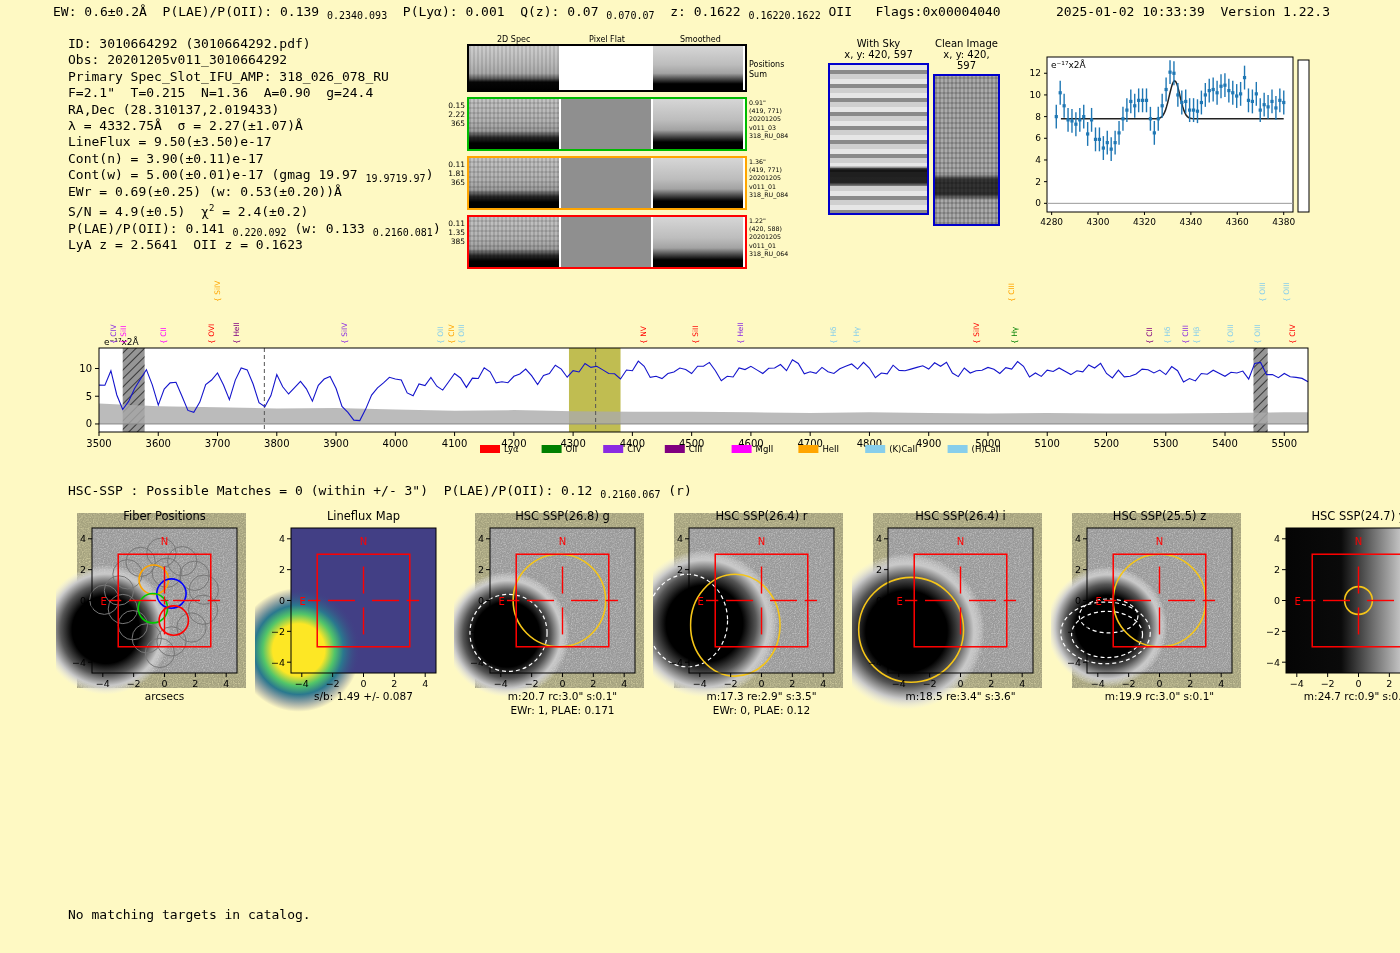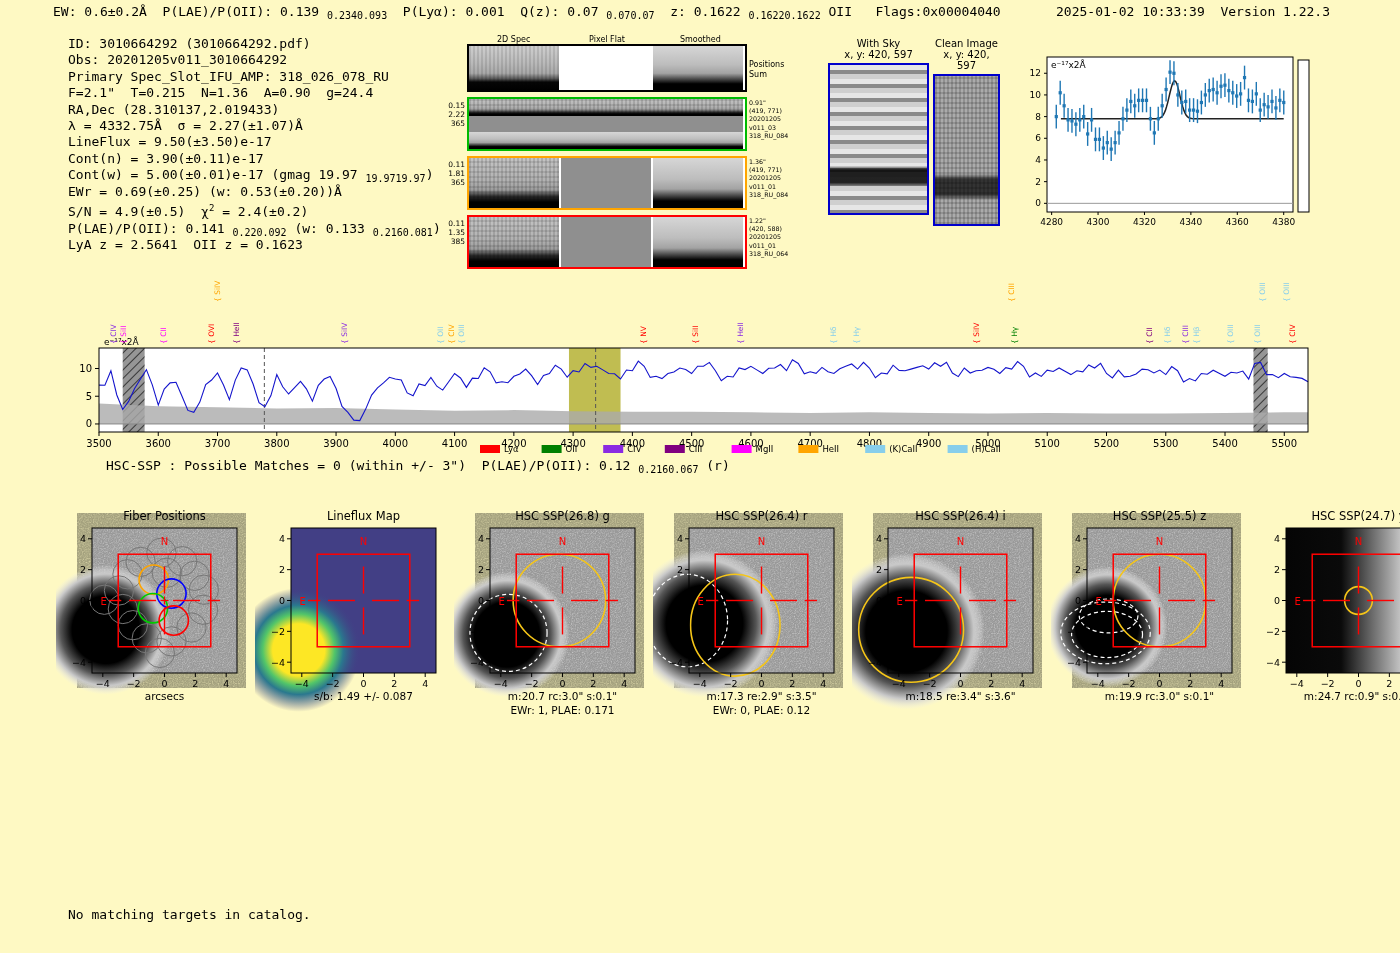--- a/index.html
+++ b/index.html
@@ -34,21 +34,21 @@
   #withsky{position:absolute;left:828px;top:38px;width:101px;}
   #withsky .cut-img{margin-top:3px;height:148px;border:2px solid #0000cc;
      background:linear-gradient(180deg,rgba(0,0,0,0) 0 68%,rgba(0,0,0,.85) 71% 79%,rgba(0,0,0,0) 82%),
      repeating-linear-gradient(180deg,#e6e6e6 0 5px,#8a8a8a 5px 9px,#cfcfcf 9px 14px);}
   #clean{position:absolute;left:933px;top:38px;width:67px;}
   #clean .cut-img{margin-top:3px;height:148px;border:2px solid #0000cc;
      background:linear-gradient(180deg,rgba(0,0,0,0) 0 66%,rgba(0,0,0,.7) 70% 80%,rgba(0,0,0,0) 84%),
      repeating-linear-gradient(90deg,rgba(0,0,0,.16) 0 2px,transparent 2px 4px),
      repeating-linear-gradient(0deg,rgba(0,0,0,.14) 0 2px,transparent 2px 5px),#ababab;}
   
-  #hsc-line{position:absolute;left:68px;top:458px;font-size:13px;white-space:pre;margin-left:38px;}
+  #hsc-line{position:absolute;left:68px;top:483px;font-size:13px;white-space:pre;}
   #footer{position:absolute;left:68px;top:876px;font-size:13px;line-height:15.5px;white-space:pre;}
   svg text{font-family:"DejaVu Sans",sans-serif;}
   #panels{position:absolute;left:56px;top:506px;display:flex;gap:9px;justify-content:center;}
 </style>
 </head>
 <body>
 
 <div id="page">
 
   <div id="header-left" class="mono">EW: 0.6±0.2Å  P(LAE)/P(OII): 0.139 <span class="frac"><span>0.234</span><span>0.093</span></span>  P(Lyα): 0.001  Q(z): 0.07 <span class="frac"><span>0.07</span><span>0.07</span></span>  z: 0.1622 <span class="frac"><span>0.1622</span><span>0.1622</span></span> OII   Flags:0x00004040</div>
@@ -65,21 +65,21 @@
     <div id="twod-rows">
         <div class="t-row" style="border-color: rgb(0, 0, 0); height: 44px;">
           <div class="t-img spec2d"></div>
           <div class="t-img flat-white"></div>
           <div class="t-img smoothed"></div>
           <div class="t-right big">
             <div>Positions</div>
             <div>Sum</div>
           </div>
         </div>
-        <div class="t-row" style="border-color: rgb(0, 187, 0); height: 50px; flex-direction: column;">
+        <div class="t-row" style="border-color: rgb(0, 187, 0); height: 50px;">
           <div class="t-img grain"></div>
           <div class="t-img flat"></div>
           <div class="t-img smoothed"></div>
           <div class="t-left">
             <div>0.15</div>
             <div>2.22</div>
             <div>365</div>
           </div>
           <div class="t-right">
             <div>0.91"</div>

